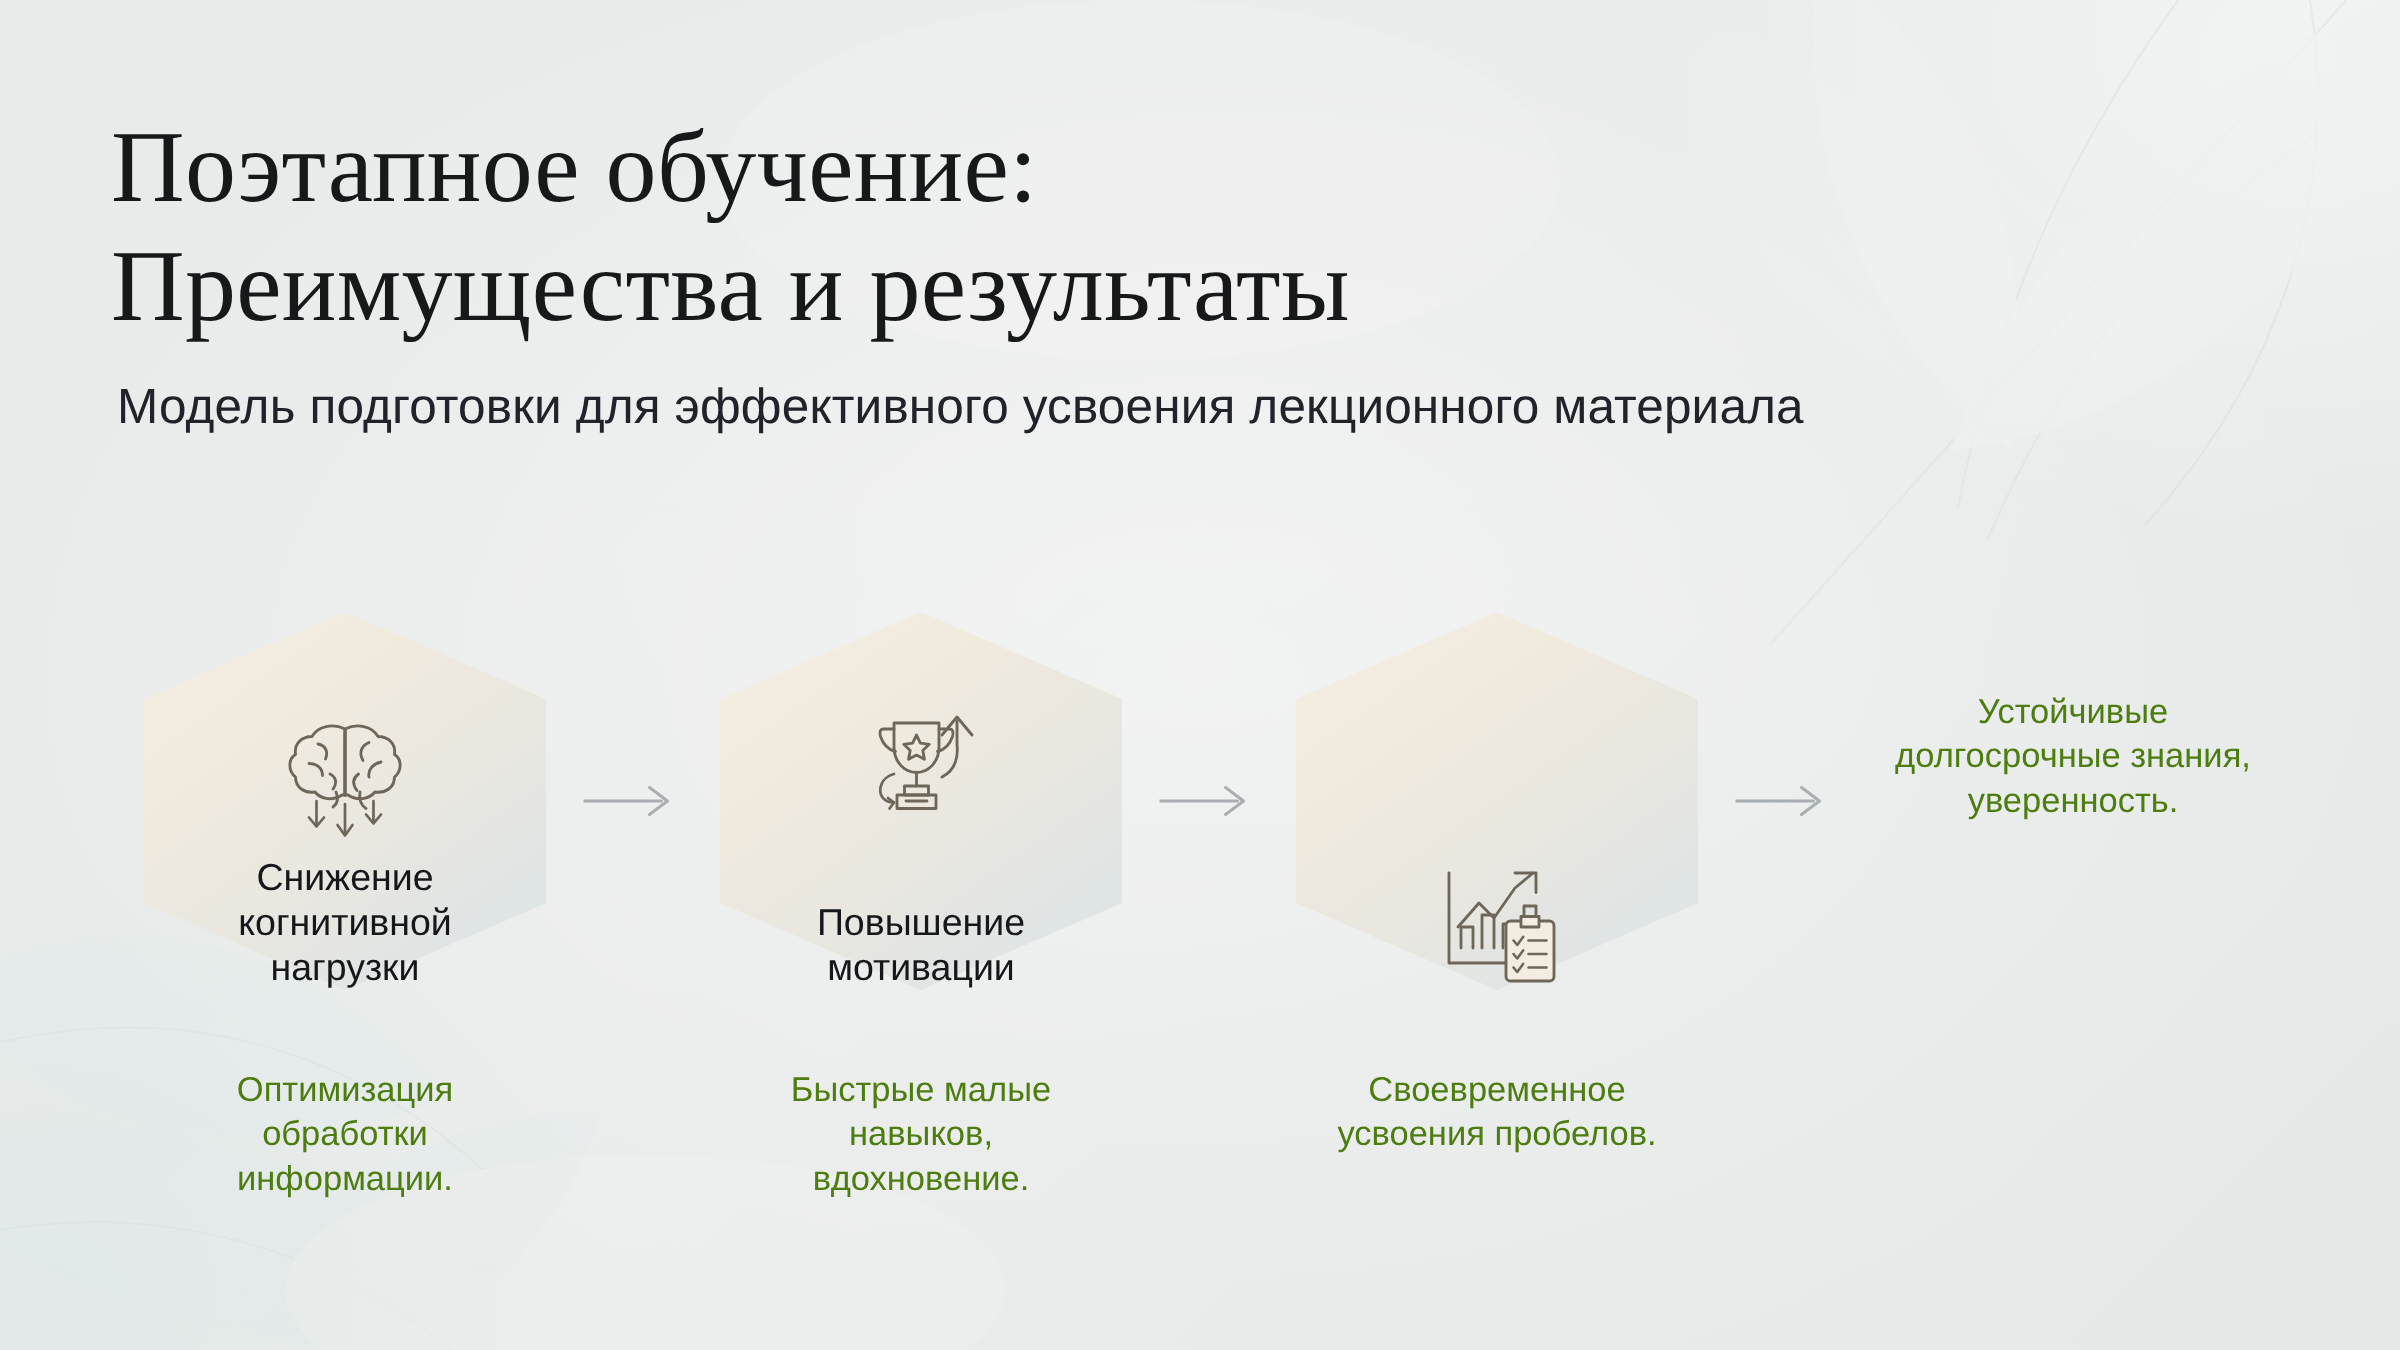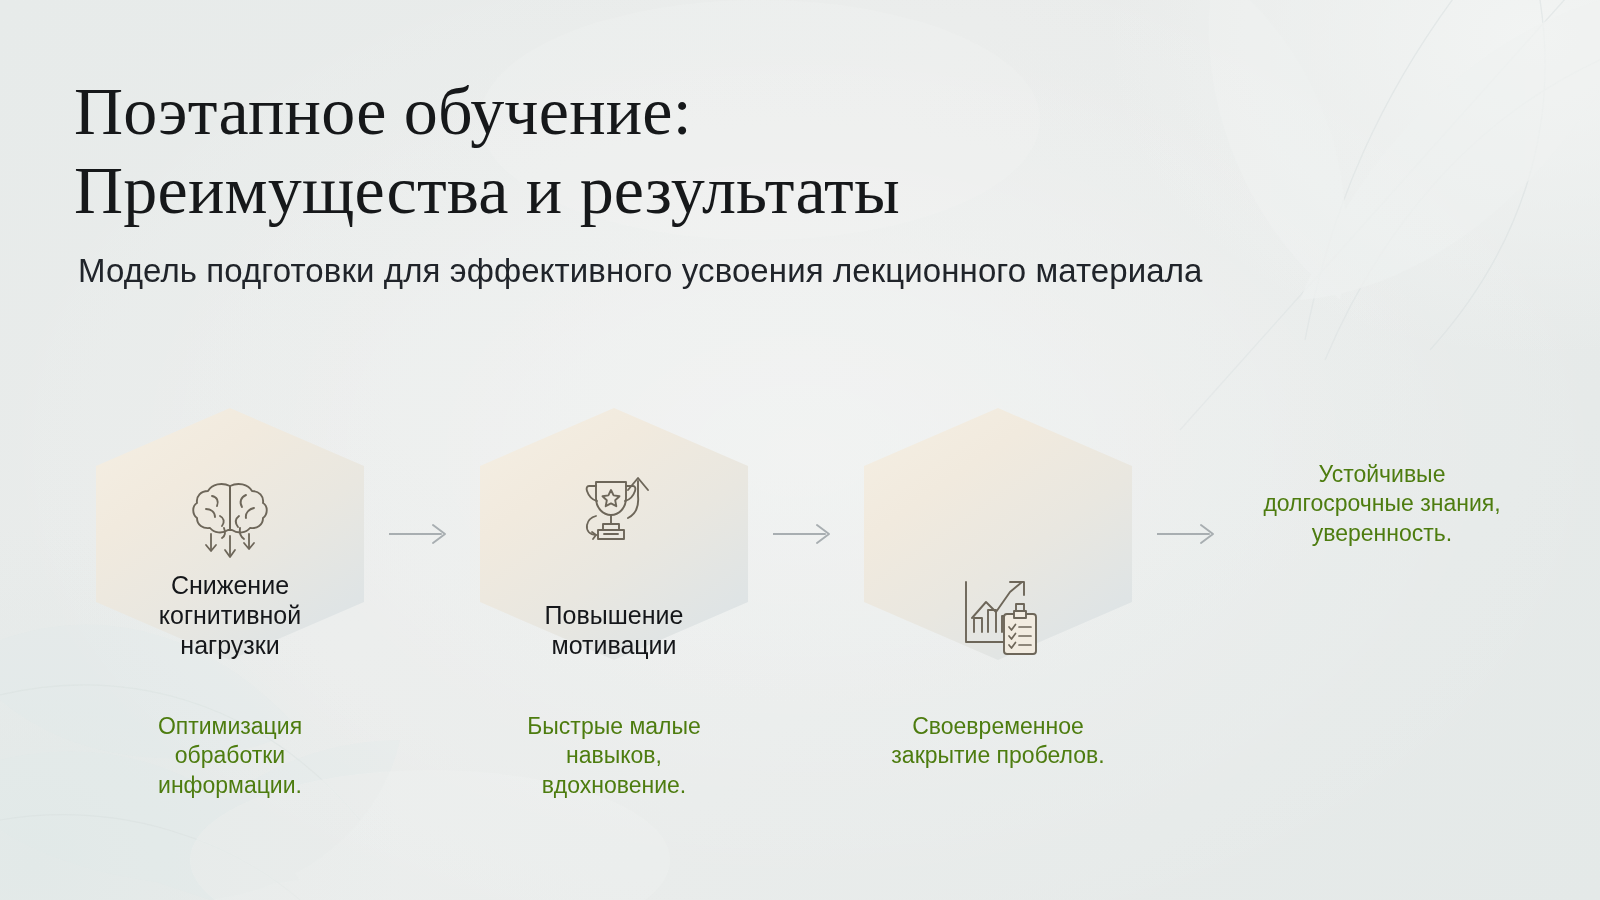--- a/index.html
+++ b/index.html
@@ -290,21 +290,21 @@
               <path d="M57 62 L59.5 65 L63.5 59.5"></path>
               <path d="M67 62 L79 62"></path>
               <path d="M57 71 L59.5 74 L63.5 68.5"></path>
               <path d="M67 71 L79 71"></path>
             </g>
           </svg>
         </div>
       </div>
     </div>
     <div class="step-caption" style="white-space: pre-line;">Своевременное
-закрытие пробелов.</div>
+усвоения пробелов.</div>
   </div>
 
   <div class="connector">
     <svg width="66" height="26" viewBox="0 0 66 26">
       <path d="M0 13 L52 13" stroke="#a8aeb1" stroke-width="2" fill="none" stroke-linecap="round"></path>
       <path d="M44 4 L56 13 L44 22" stroke="#a8aeb1" stroke-width="2" fill="none" stroke-linecap="round" stroke-linejoin="round"></path>
     </svg>
   </div>
 
   <div class="step">

